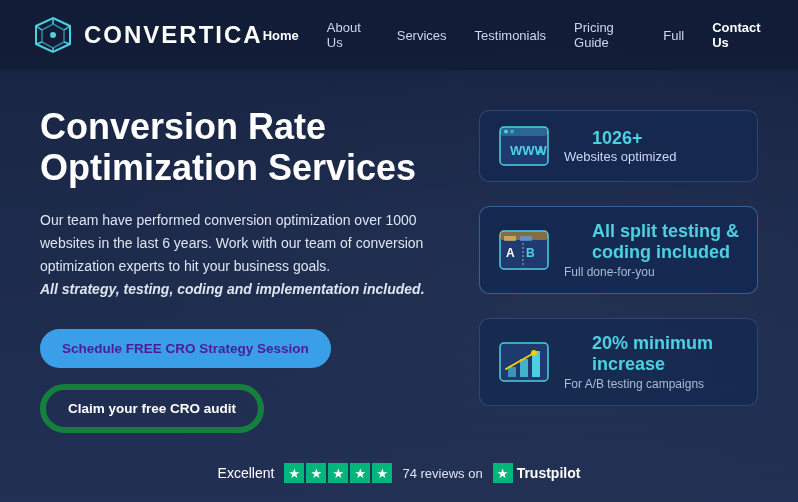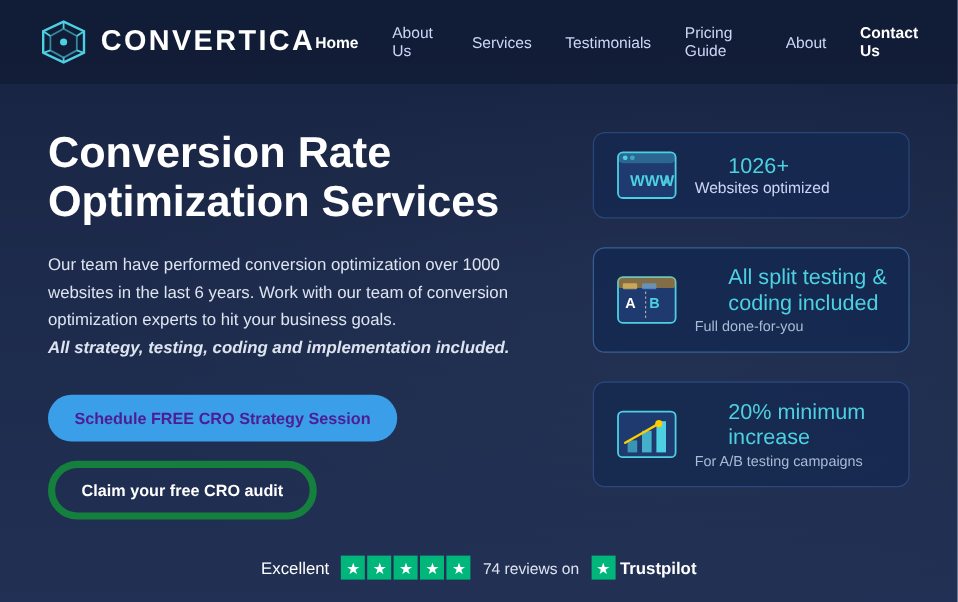--- a/index.html
+++ b/index.html
@@ -163,21 +163,21 @@
       padding: 14px 18px;
       min-width: 245px;
     }
     .stat-icon {
       width: 52px;
       height: 42px;
       flex-shrink: 0;
     }
     .stat-text .stat-value {
       font-size: 18px;
-      font-weight: 400;
+      font-weight: 700;
       color: #4dd0e1;
       margin-left: 28px;
     }
     .stat-text .stat-label {
       font-size: 13px;
       color: #ccd6f6;
     }
     .stat-card.highlight {
       background: rgba(20, 40, 80, 0.85);
       border: 1.5px solid rgba(100, 180, 255, 0.4);
@@ -267,21 +267,21 @@
       <line x1="4" y1="12" x2="10" y2="16" stroke="#4dd0e1" stroke-width="1.5"></line>
     </svg>
     <span class="logo-text">CONVERTICA</span>
   </div>
   <div class="nav-links">
     <a class="nav-link active">Home</a>
     <a class="nav-link">About Us</a>
     <a class="nav-link">Services</a>
     <a class="nav-link">Testimonials</a>
     <a class="nav-link">Pricing Guide</a>
-    <a class="nav-link">About</a>
+    <a class="nav-link">Full</a>
     <a class="nav-contact">Contact Us</a>
   </div>
 </nav>
 
 <div class="hero">
 
   <div class="hero-left">
     <h1 class="hero-title">Conversion Rate Optimization Services</h1>
     <p class="hero-desc">Our team have performed conversion optimization over 1000 websites in the last 6 years. Work with our team of conversion optimization experts to hit your business goals.</p>
     <p class="hero-bold">All strategy, testing, coding and implementation included.</p>

